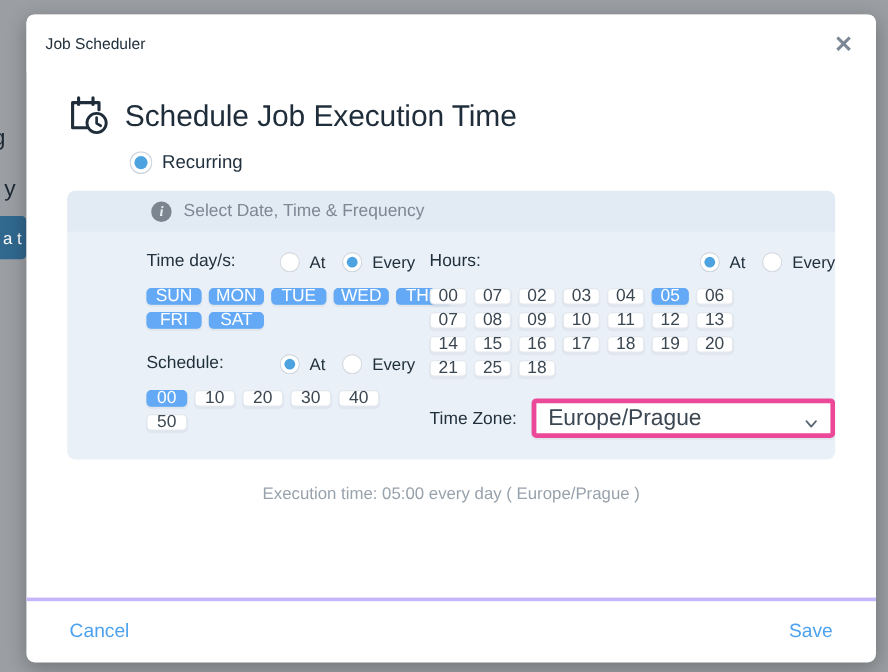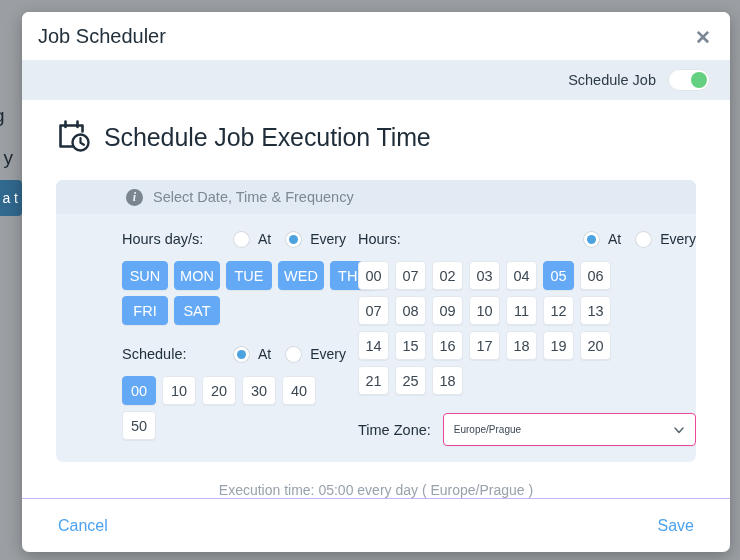--- a/index.html
+++ b/index.html
@@ -47,21 +47,21 @@
 
   
   #modal-titlebar {
     height: 48px; flex: 0 0 48px;
     position: relative;
     display: flex; align-items: center;
     padding: 0 16px;
     background: #ffffff;
   }
   #modal-title {
-    font-size: 20px; color: #22303c; font-weight: 400;
+    font-size: 13px; color: #22303c; font-weight: 400;
   }
   #close-button {
     position: absolute; right: 12px; top: 10px;
     width: 30px; height: 30px;
     display: flex; align-items: center; justify-content: center;
     color: #7b8794; font-size: 19px; font-weight: bold;
     cursor: pointer; background: none; border: none;
     font-family: "Liberation Sans", sans-serif;
   }
 
@@ -171,46 +171,46 @@
   
   .chip-grid { display: flex; flex-wrap: wrap; gap: 6px; }
   .chip {
     border-radius: 4px;
     background: #ffffff;
     border: 1px solid #e3e8ee;
     color: #3b4752;
     font-size: 14.5px;
     display: flex; align-items: center; justify-content: center;
     cursor: pointer;
-    height: 29px;
+    height: 14px;
     box-shadow: 0 1px 1px rgba(40,60,80,0.06);
   }
   .chip.selected {
     background: #63a9f5; border-color: #63a9f5; color: #ffffff;
   }
   .chip.day { width: 46px; }
   .chip.hour { width: 31px; }
   .chip.minute { width: 34px; }
 
   #day-grid { width: 268px; }
   #hour-grid { width: 282px; }
 
   
   #tz-row {
     display: flex; align-items: center; gap: 12px;
     margin-top: 18px;
   }
   #tz-label { font-size: 14.5px; color: #21303d; text-align: center; }
   #tz-select {
     flex: 1; height: 33px;
-    background: #ffffff; border: 1px solid #ec4899;
+    background: #ffffff; border: 4px solid #ec4899;
     border-radius: 4px;
     display: flex; align-items: center;
     padding: 0 10px;
-    font-size: 10px; color: #3b4752;
+    font-size: 19px; color: #3b4752;
     cursor: pointer; position: relative;
     box-shadow: 0 1px 1px rgba(40,60,80,0.05);
   }
   #tz-chevron {
     position: absolute; right: 10px; top: 50%;
     transform: translateY(-50%);
     width: 12px; height: 12px;
   }
 
   
@@ -218,21 +218,21 @@
 
   
   #exec-summary {
     text-align: center; font-size: 14px; color: #98a2ac;
     padding: 20px 0 0 0;
   }
 
   
   #modal-footer {
     flex: 0 0 54px; height: 54px;
-    border-top: 1px solid #c4b5fd;
+    border-top: 3px solid #c4b5fd;
     display: flex; align-items: center; justify-content: space-between;
     padding: 0 34px;
     margin-top: auto;
   }
   .footer-btn {
     background: none; border: none; cursor: pointer;
     font-size: 16px; color: #4da2ef;
     font-family: "Liberation Sans", sans-serif;
     padding: 4px 2px;
   }
@@ -253,58 +253,56 @@
   </div>
 </div>
 
 <div id="modal">
 
   <div id="modal-titlebar">
     <span id="modal-title">Job Scheduler</span>
     <button id="close-button">✕</button>
   </div>
 
-  <div id="schedule-strip">
-    <span id="schedule-strip-label">Schedule Job</span>
-    <div id="schedule-toggle">
-      <div class="knob"></div>
-    </div>
-  </div>
 
   <div id="modal-body">
 
     <div id="heading-row">
       <span id="calendar-clock-icon">
         <svg width="38" height="38" viewBox="0 0 38 38" aria-hidden="true">
           <path d="M4.5 7.5 h22 v6 M4.5 7.5 v21 h12" fill="none" stroke="#1f2d3a" stroke-width="2.6" stroke-linecap="round" stroke-linejoin="round"></path>
           <line x1="9.5" y1="3.5" x2="9.5" y2="9" stroke="#1f2d3a" stroke-width="2.6" stroke-linecap="round"></line>
           <line x1="21.5" y1="3.5" x2="21.5" y2="9" stroke="#1f2d3a" stroke-width="2.6" stroke-linecap="round"></line>
           <circle cx="24.5" cy="24.5" r="8" fill="#ffffff" stroke="#1f2d3a" stroke-width="2.4"></circle>
           <path d="M24.5 20 v4.8 l3.4 2" fill="none" stroke="#1f2d3a" stroke-width="2.2" stroke-linecap="round" stroke-linejoin="round"></path>
         </svg>
       </span>
       <span id="section-title">Schedule Job Execution Time</span>
     </div>
 
     <div id="mode-row">
+      <div class="radio-item">
+        <span class="radio checked"></span>
+        <span class="radio-label">Recurring</span>
+      </div>
     </div>
 
     <div id="freq-panel">
 
       <div id="freq-panel-header">
         <span id="info-icon">i</span>
         <span id="freq-panel-header-text">Select Date, Time &amp; Frequency</span>
       </div>
 
       <div id="freq-panel-cols">
 
         <div class="freq-col" id="col-left">
 
           <div class="freq-head">
-            <span class="freq-head-label">Hours day/s:</span>
+            <span class="freq-head-label">Time day/s:</span>
             <span class="freq-head-radios">
               <span class="radio-item">
                 <span class="radio"></span>
                 <span class="radio-label">At</span>
               </span>
               <span class="radio-item">
                 <span class="radio checked"></span>
                 <span class="radio-label">Every</span>
               </span>
             </span>

